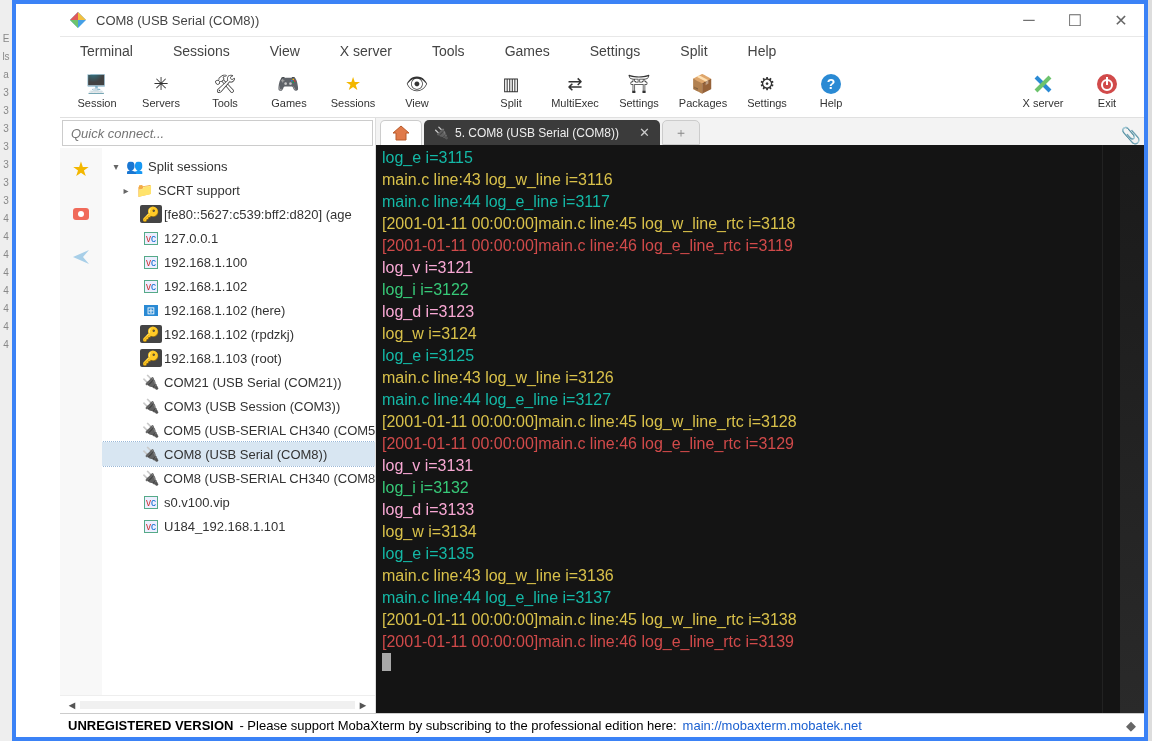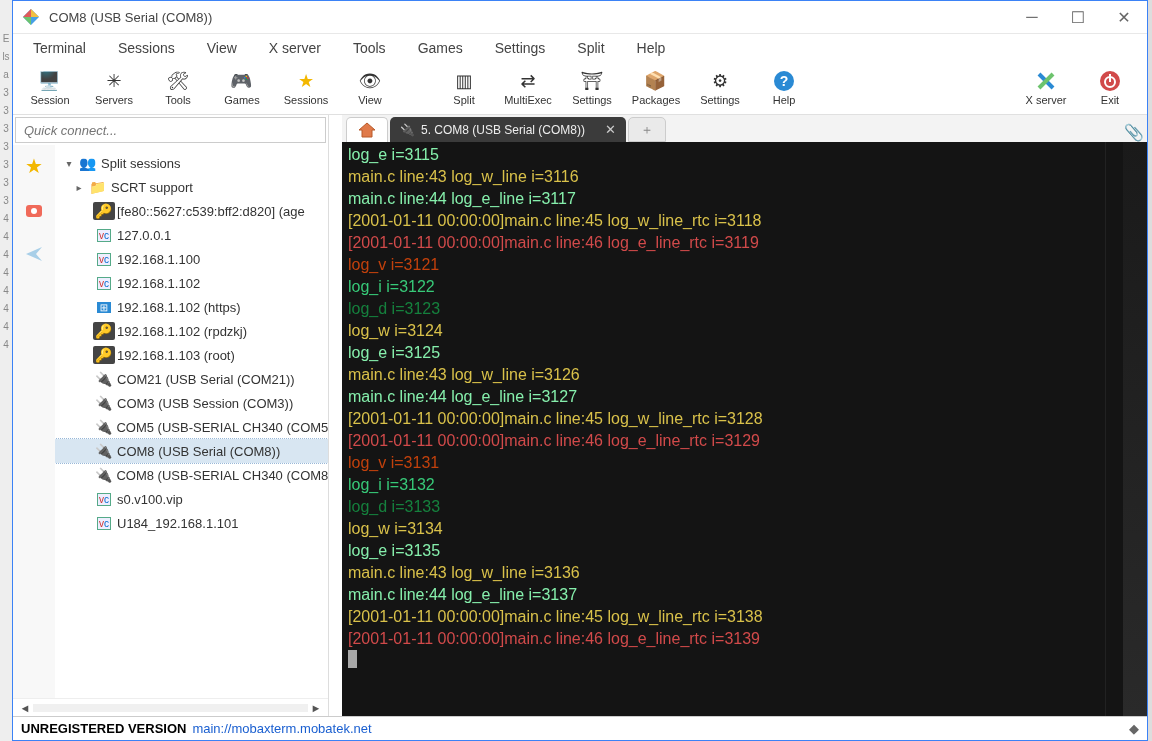--- a/index.html
+++ b/index.html
@@ -1,29 +1,29 @@
 <!DOCTYPE html>
 <html><head>
 <meta charset="utf-8">
 <style>
 * { margin: 0; padding: 0; box-sizing: border-box; font-family: "Segoe UI", Arial, sans-serif; }
 body { background: #ddd; width: 1152px; height: 741px; overflow: hidden; position: relative; }
 .left-strip { position: absolute; left: 0; top: 0; width: 12px; height: 100%; background: #eee; color: #888; font-size: 10px; line-height: 18px; text-align: center; padding-top: 30px; }
-.window { position: absolute; left: 12px; top: 0; right: 4px; bottom: 0; background: #fff; border: 1px solid #3b82f6; display: flex; flex-direction: column; }
+.window { position: absolute; left: 12px; top: 0; right: 4px; bottom: 0; background: #fff; border: 4px solid #3b82f6; display: flex; flex-direction: column; padding-left: 44px; }
 .titlebar { height: 33px; background: #fff; display: flex; align-items: center; padding: 0 0 0 8px; border-bottom: 1px solid #e8e8e8; }
 .titlebar .app-icon { width: 20px; height: 18px; margin-right: 8px; display: flex; align-items: center; justify-content: center; }
 .titlebar .title { flex: 1; font-size: 13px; color: #444; }
 .win-btn { width: 46px; height: 32px; display: flex; align-items: center; justify-content: center; color: #666; }
-.menubar { height: 27px; display: flex; align-items: center; padding: 0 8px; gap: 8px; font-size: 14px; color: #444; }
+.menubar { height: 27px; display: flex; align-items: center; padding: 0 8px; gap: 16px; font-size: 14px; color: #444; }
 .menubar .mitem { padding: 4px 12px; }
 .toolbar { height: 54px; display: flex; align-items: center; padding: 2px 10px; gap: 10px; border-bottom: 1px solid #e0e0e0; }
 .toolbar .tbtn { display: flex; flex-direction: column; align-items: center; width: 54px; font-size: 11px; color: #333; gap: 2px; }
 .toolbar .tbtn .ic { width: 22px; height: 22px; display: flex; align-items: center; justify-content: center; font-size: 18px; }
 .toolbar .spacer { flex: 1; }
-.body-row { flex: 1; display: flex; min-height: 0; gap: 13px; }
+.body-row { flex: 1; display: flex; min-height: 0; }
 .sidebar-col { width: 316px; display: flex; flex-direction: column; border-right: 1px solid #ddd; }
 .quick { height: 26px; border: 1px solid #ccc; margin: 2px; padding: 3px 8px; font-size: 13px; color: #888; font-style: italic; background: #fff; }
 .side-body { flex: 1; display: flex; min-height: 0; }
 .vtabs { width: 42px; background: #f8f8f8; display: flex; flex-direction: column; align-items: center; padding-top: 6px; gap: 14px; }
 .vtabs .vt { width: 30px; height: 30px; display: flex; align-items: center; justify-content: center; font-size: 20px; }
 .tree { flex: 1; overflow: auto; font-size: 13px; color: #333; padding: 6px 0; }
 .tree .node { display: flex; align-items: center; height: 24px; padding-left: 8px; white-space: nowrap; gap: 4px; }
 .tree .node.d1 { padding-left: 18px; }
 .tree .node.d2 { padding-left: 40px; }
 .tree .node.sel { background: #d8e6f2; outline: 1px dotted #99b8d8; }
@@ -36,24 +36,24 @@
 .tabbar { height: 27px; background: #f3f3f3; display: flex; align-items: flex-end; padding-left: 4px; gap: 2px; }
 .tab { height: 25px; padding: 0 10px; display: flex; align-items: center; gap: 6px; font-size: 12px; border-radius: 5px 5px 0 0; }
 .tab.home { background: #fff; border: 1px solid #ccc; border-bottom: none; width: 42px; padding: 0; justify-content: center; }
 .tab.active { background: #3b3b3b; color: #eee; }
 .tab .tclose { color: #ccc; font-size: 13px; margin-left: 14px; }
 .tab.plus { background: #eaeaea; border: 1px solid #ccc; width: 38px; justify-content: center; color: #888; font-size: 13px; }
 .clip { width: 26px; font-size: 16px; color: #888; text-align: center; }
 .term-wrap { flex: 1; display: flex; min-height: 0; }
 .term { flex: 1; background: #141414; font-family: Consolas, monospace; font-size: 16px; line-height: 22px; padding: 2px 6px 2px 6px; overflow: hidden; white-space: pre; color: #ddd; }
 .t-yellow  { color: #d9c14a; }
-.t-red     { color: #86efac; }
-.t-white   { color: #c2410c; }
+.t-red     { color: #14b8a6; }
+.t-white   { color: #f9a8d4; }
 .t-green   { color: #37c978; }
-.t-cyan    { color: #15803d; }
+.t-cyan    { color: #f9a8d4; }
 .t-ts-y    { color: #d9c14a; }
 .t-ts-r    { color: #d14a4a; }
 .cursor    { display: inline-block; width: 9px; height: 18px; background: #a8a8a8; vertical-align: -2px; }
 .term-sb   { width: 18px; background: #141414; border-left: 1px solid #222; }
 .blur-col  { width: 24px; background: linear-gradient(#1a1a1a,#2a2a2a); }
 .statusbar { height: 24px; background: #fff; border-top: 1px solid #ccc; display: flex; align-items: center; font-size: 13px; padding: 0 8px; gap: 6px; }
 .statusbar .unreg { font-weight: bold; }
 .statusbar .link { color: #1a5fd0; }
 .statusbar .diamond { margin-left: auto; font-size: 13px; color: #666; }
 svg { display: block; }
@@ -240,21 +240,21 @@
             <div class="node d2">
               <span class="nic">
                 <span style="font-size:10px;border:1px solid #5a8;padding:0 1px;color:#c33;background:#eef">v<span style="color:#06c">c</span></span>
               </span>
               <span>192.168.1.102</span>
             </div>
             <div class="node d2">
               <span class="nic">
                 <span style="background:#2a8ad4;color:#fff;padding:0 3px;font-size:10px">⊞</span>
               </span>
-              <span>192.168.1.102 (https)</span>
+              <span>192.168.1.102 (here)</span>
             </div>
             <div class="node d2">
               <span class="nic">
                 <span style="background:#444;border-radius:2px;padding:1px 2px">🔑</span>
               </span>
               <span>192.168.1.102 (rpdzkj)</span>
             </div>
             <div class="node d2">
               <span class="nic">
                 <span style="background:#444;border-radius:2px;padding:1px 2px">🔑</span>
@@ -323,17 +323,18 @@
       <div class="term-wrap">
         <div class="term" id="term"><div class="t-red">log_e i=3115</div><div class="t-yellow">main.c line:43 log_w_line i=3116</div><div class="t-red">main.c line:44 log_e_line i=3117</div><div class="t-ts-y">[2001-01-11 00:00:00]main.c line:45 log_w_line_rtc i=3118</div><div class="t-ts-r">[2001-01-11 00:00:00]main.c line:46 log_e_line_rtc i=3119</div><div class="t-white">log_v i=3121</div><div class="t-green">log_i i=3122</div><div class="t-cyan">log_d i=3123</div><div class="t-yellow">log_w i=3124</div><div class="t-red">log_e i=3125</div><div class="t-yellow">main.c line:43 log_w_line i=3126</div><div class="t-red">main.c line:44 log_e_line i=3127</div><div class="t-ts-y">[2001-01-11 00:00:00]main.c line:45 log_w_line_rtc i=3128</div><div class="t-ts-r">[2001-01-11 00:00:00]main.c line:46 log_e_line_rtc i=3129</div><div class="t-white">log_v i=3131</div><div class="t-green">log_i i=3132</div><div class="t-cyan">log_d i=3133</div><div class="t-yellow">log_w i=3134</div><div class="t-red">log_e i=3135</div><div class="t-yellow">main.c line:43 log_w_line i=3136</div><div class="t-red">main.c line:44 log_e_line i=3137</div><div class="t-ts-y">[2001-01-11 00:00:00]main.c line:45 log_w_line_rtc i=3138</div><div class="t-ts-r">[2001-01-11 00:00:00]main.c line:46 log_e_line_rtc i=3139</div><div><span class="cursor"></span></div></div>
         <div class="term-sb"></div>
         <div class="blur-col"></div>
       </div>
     </div>
   </div>
 
   <div class="statusbar">
     <span class="unreg">UNREGISTERED VERSION</span>
+    <span>-  Please support MobaXterm by subscribing to the professional edition here:</span>
     <span class="link">main://mobaxterm.mobatek.net</span>
     <span class="diamond">◆</span>
   </div>
 
 </div>
 
 </body></html>

